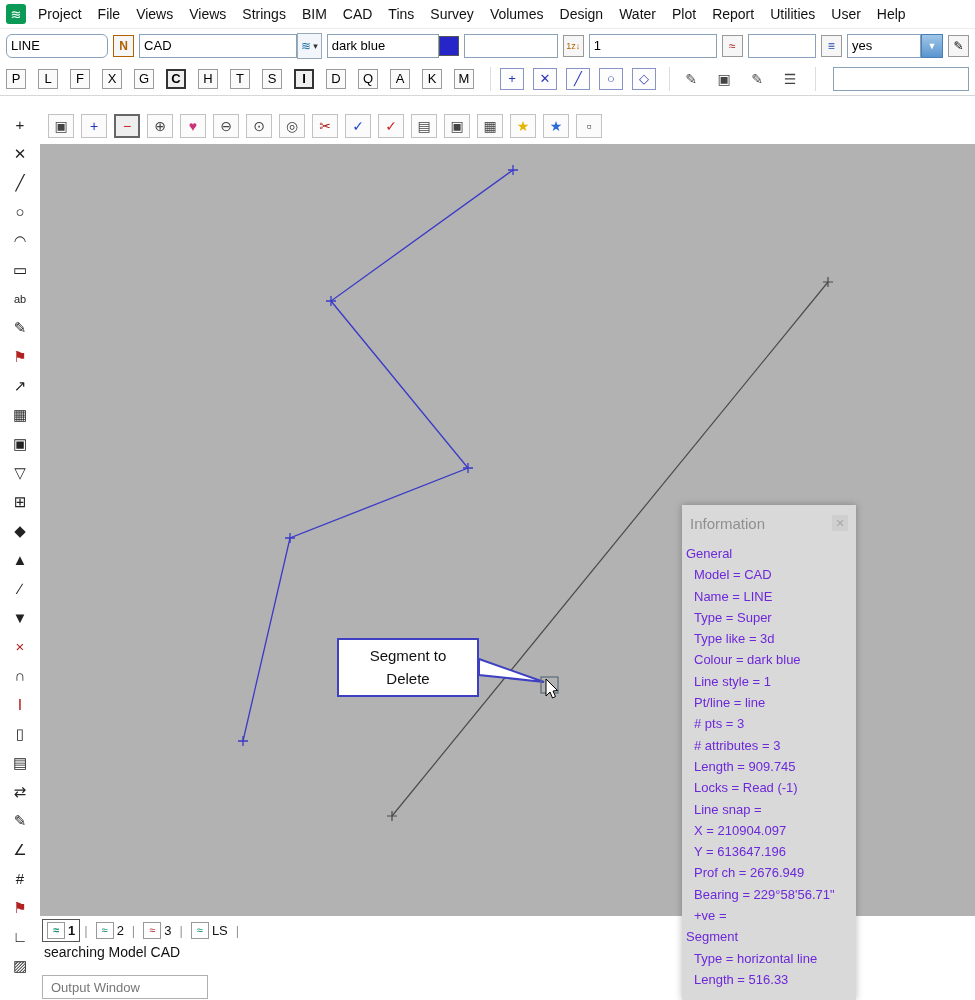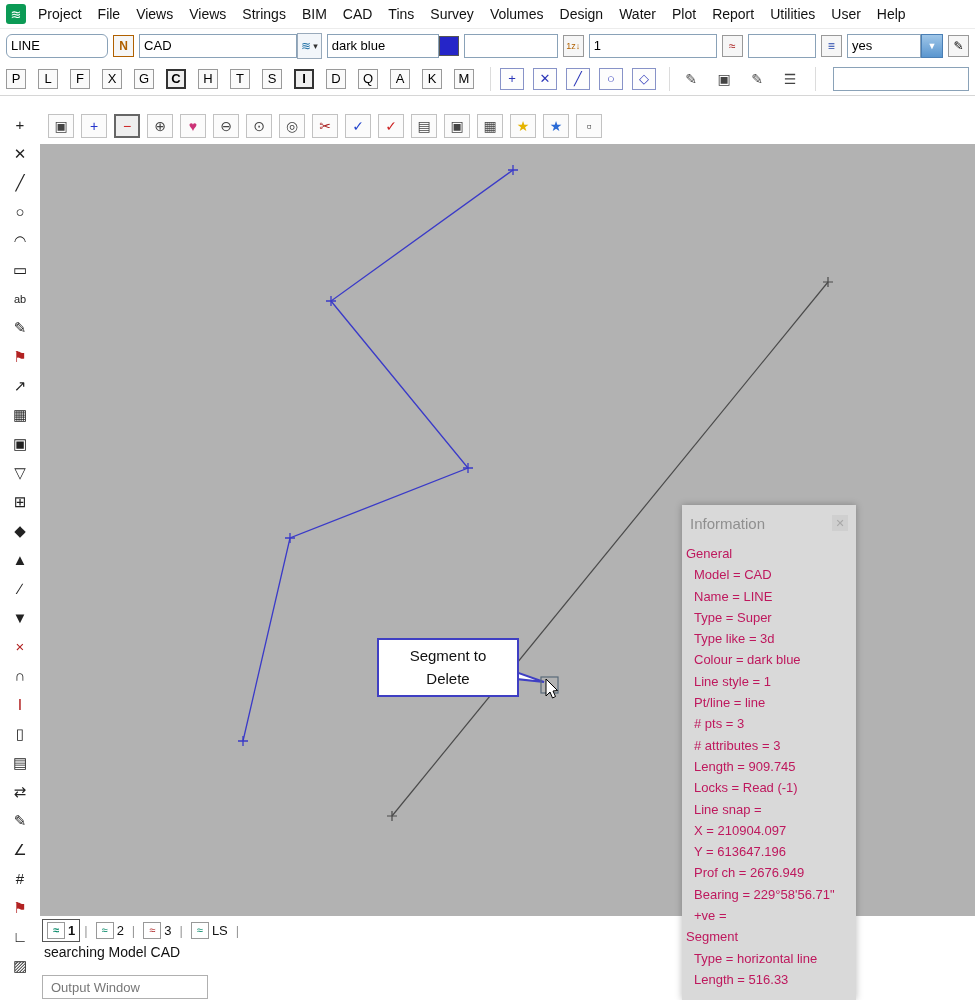--- a/index.html
+++ b/index.html
@@ -42,29 +42,29 @@
   .lic{width:26px;height:29px;display:flex;align-items:center;justify-content:center;font-size:15px;color:#222;}
   .lic.red{color:#b22222;}
   
   .cvtb{position:absolute;left:48px;top:110px;height:32px;display:flex;align-items:center;gap:7px;}
   .cvi{width:26px;height:24px;border:1px solid #c2c2c2;background:#fbfbfb;display:flex;align-items:center;
        justify-content:center;font-size:14px;padding:0;}
   .cvi.pressed{border:2px solid #666;background:#eee;}
   
   .canvas{position:absolute;left:40px;top:144px;z-index:1;}
   .tooltip{position:absolute;left:337px;top:638px;width:118px;z-index:5;background:#fff;
-           border:2px solid #3f3fc3;font-size:15px;text-align:center;padding:5px 10px;line-height:1.5;margin-left:40px;}
+           border:2px solid #3f3fc3;font-size:15px;text-align:center;padding:5px 10px;line-height:1.5;}
   
   .info-panel{position:absolute;left:682px;top:505px;width:174px;bottom:0;background:#d9d9d9;z-index:10;
               box-shadow:0 0 7px rgba(0,0,0,.28);box-sizing:border-box;}
   .info-title-row{height:36px;display:flex;align-items:center;padding:0 8px;gap:43px;}
   .info-title{color:#8f8f8f;font-size:15px;flex:1;}
   .info-close{width:16px;height:16px;color:#a8a8a8;background:#cfcfcf;font-size:11px;display:flex;
               align-items:center;justify-content:center;}
-  .info-body{padding:2px 0 0 4px;font-size:13px;line-height:21.3px;color:#be185d;}
+  .info-body{padding:2px 0 0 4px;font-size:13px;line-height:21.3px;color:#6d28d9;}
   .iline{padding-left:8px;white-space:nowrap;}
   .iline.sect{padding-left:0;}
   
   .tabsbar{position:absolute;left:40px;top:916px;height:28px;right:0;background:#fff;display:flex;
            align-items:center;padding-left:2px;font-size:13px;gap:4px;}
   .tab{display:flex;align-items:center;gap:3px;padding:2px 4px;}
   .tab.active{border:1px solid #555;font-weight:bold;}
   .tabicon{width:16px;height:15px;border:1px solid #999;background:#fff;color:#0a8a6a;font-size:11px;
            display:flex;align-items:center;justify-content:center;}
   .tsep{color:#999;}

